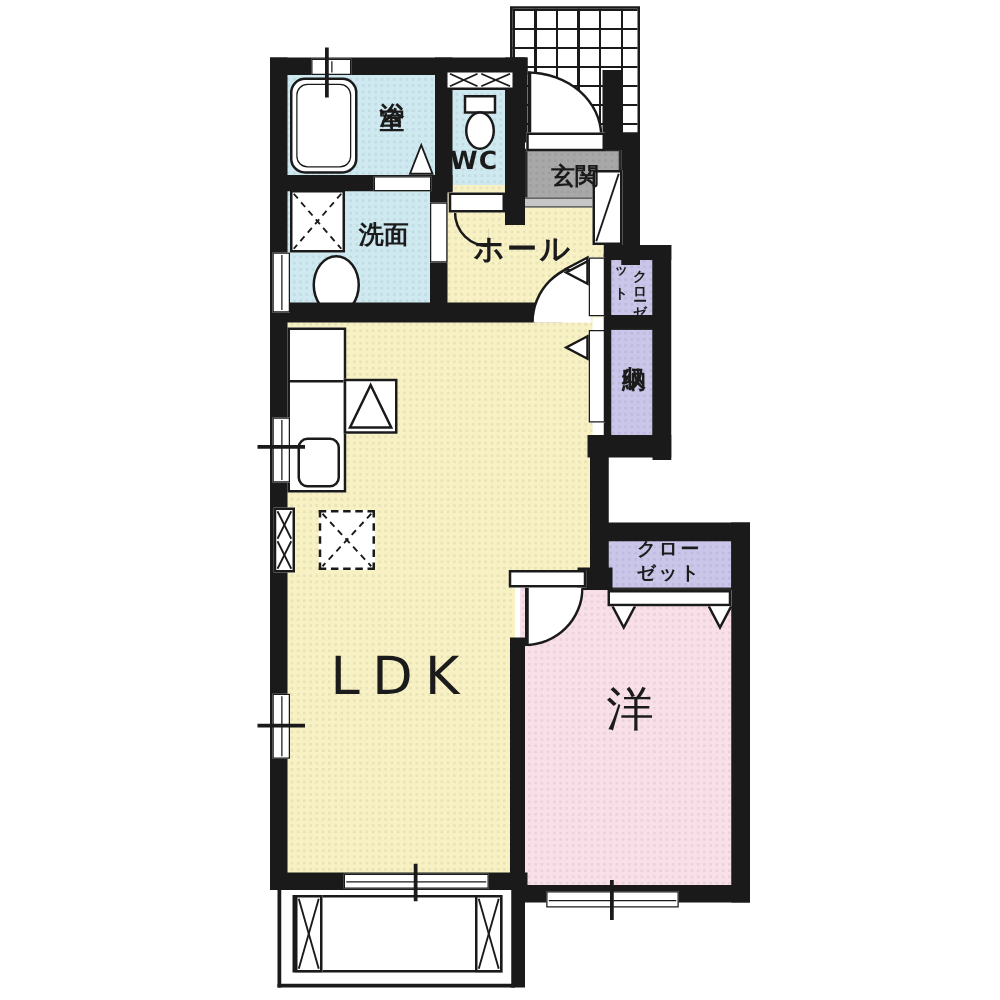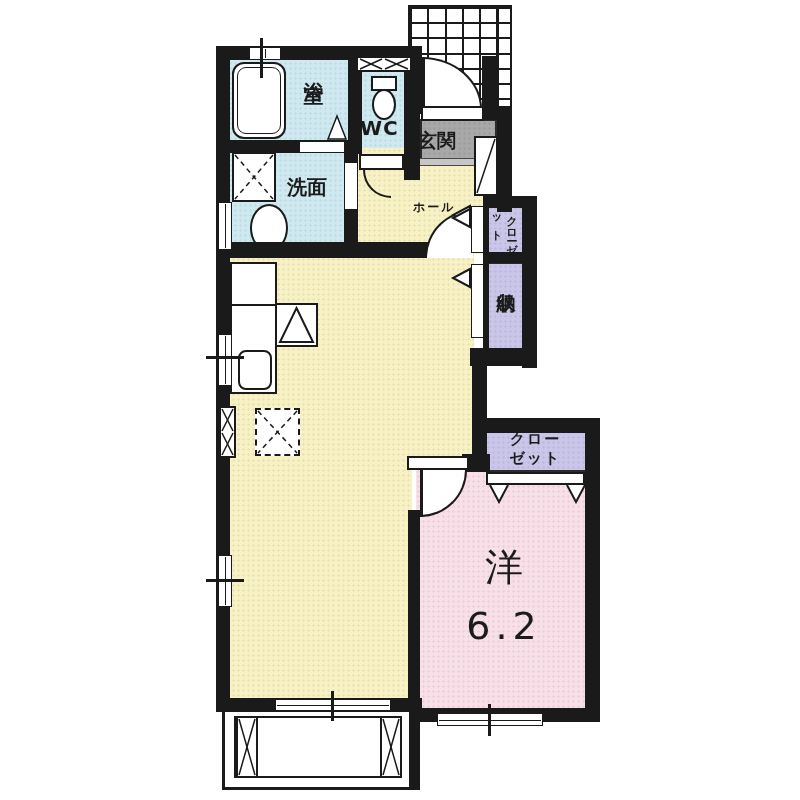--- a/index.html
+++ b/index.html
@@ -210,22 +210,22 @@
   </div>
   <div class="abs" style="left:566px;top:485px;width:20px;height:19px;">
     <svg width="20" height="19" viewBox="0 0 20 19">
       <path d="M1,0 L10,17 L19,0" fill="#ffffff" stroke="#1a1a1a" stroke-width="2"></path>
     </svg>
   </div>
 
   <div class="lbl vtx" style="left:301px;top:66px;height:56px;font-size:20px;letter-spacing:2px;">浴室</div>
   <div class="lbl" style="left:360px;top:116px;font-size:20px;letter-spacing:1px;">WC</div>
   <div class="lbl" style="left:287px;top:174px;font-size:20px;">洗面</div>
-  <div class="lbl" style="left:418px;top:128px;font-size:19px;text-align:right;">玄関</div>
-  <div class="lbl" style="left:379px;top:199px;font-size:12px;letter-spacing:2px;margin-left:34px;">ホール</div>
+  <div class="lbl" style="left:441px;top:128px;font-size:19px;text-align:right;">玄関</div>
+  <div class="lbl" style="left:379px;top:183px;font-size:24px;letter-spacing:2px;">ホール</div>
   <div class="lbl vtx" style="left:489px;top:208px;height:43px;font-size:11px;line-height:15px;letter-spacing:1px;">クローゼット</div>
   <div class="lbl vtx" style="left:494px;top:277px;height:72px;font-size:19px;letter-spacing:2px;">収納</div>
+  <div class="lbl ctr" style="left:226px;top:516px;width:190px;font-size:42px;letter-spacing:10px;font-weight:500;">LDK</div>
   <div class="lbl ctr" style="left:452px;top:542px;width:104px;font-size:38px;font-weight:500;">洋</div>
-  <div class="lbl ctr" style="left:452px;top:604px;width:104px;font-size:38px;letter-spacing:5px;font-weight:500;">6.2</div>
   <div class="lbl ctr" style="left:484px;top:430px;width:103px;font-size:15px;line-height:19px;letter-spacing:2px;">クロー</div>
   <div class="lbl ctr" style="left:484px;top:449px;width:103px;font-size:15px;line-height:19px;letter-spacing:2px;">ゼット</div>
 
 </div>
 
 </body></html>

